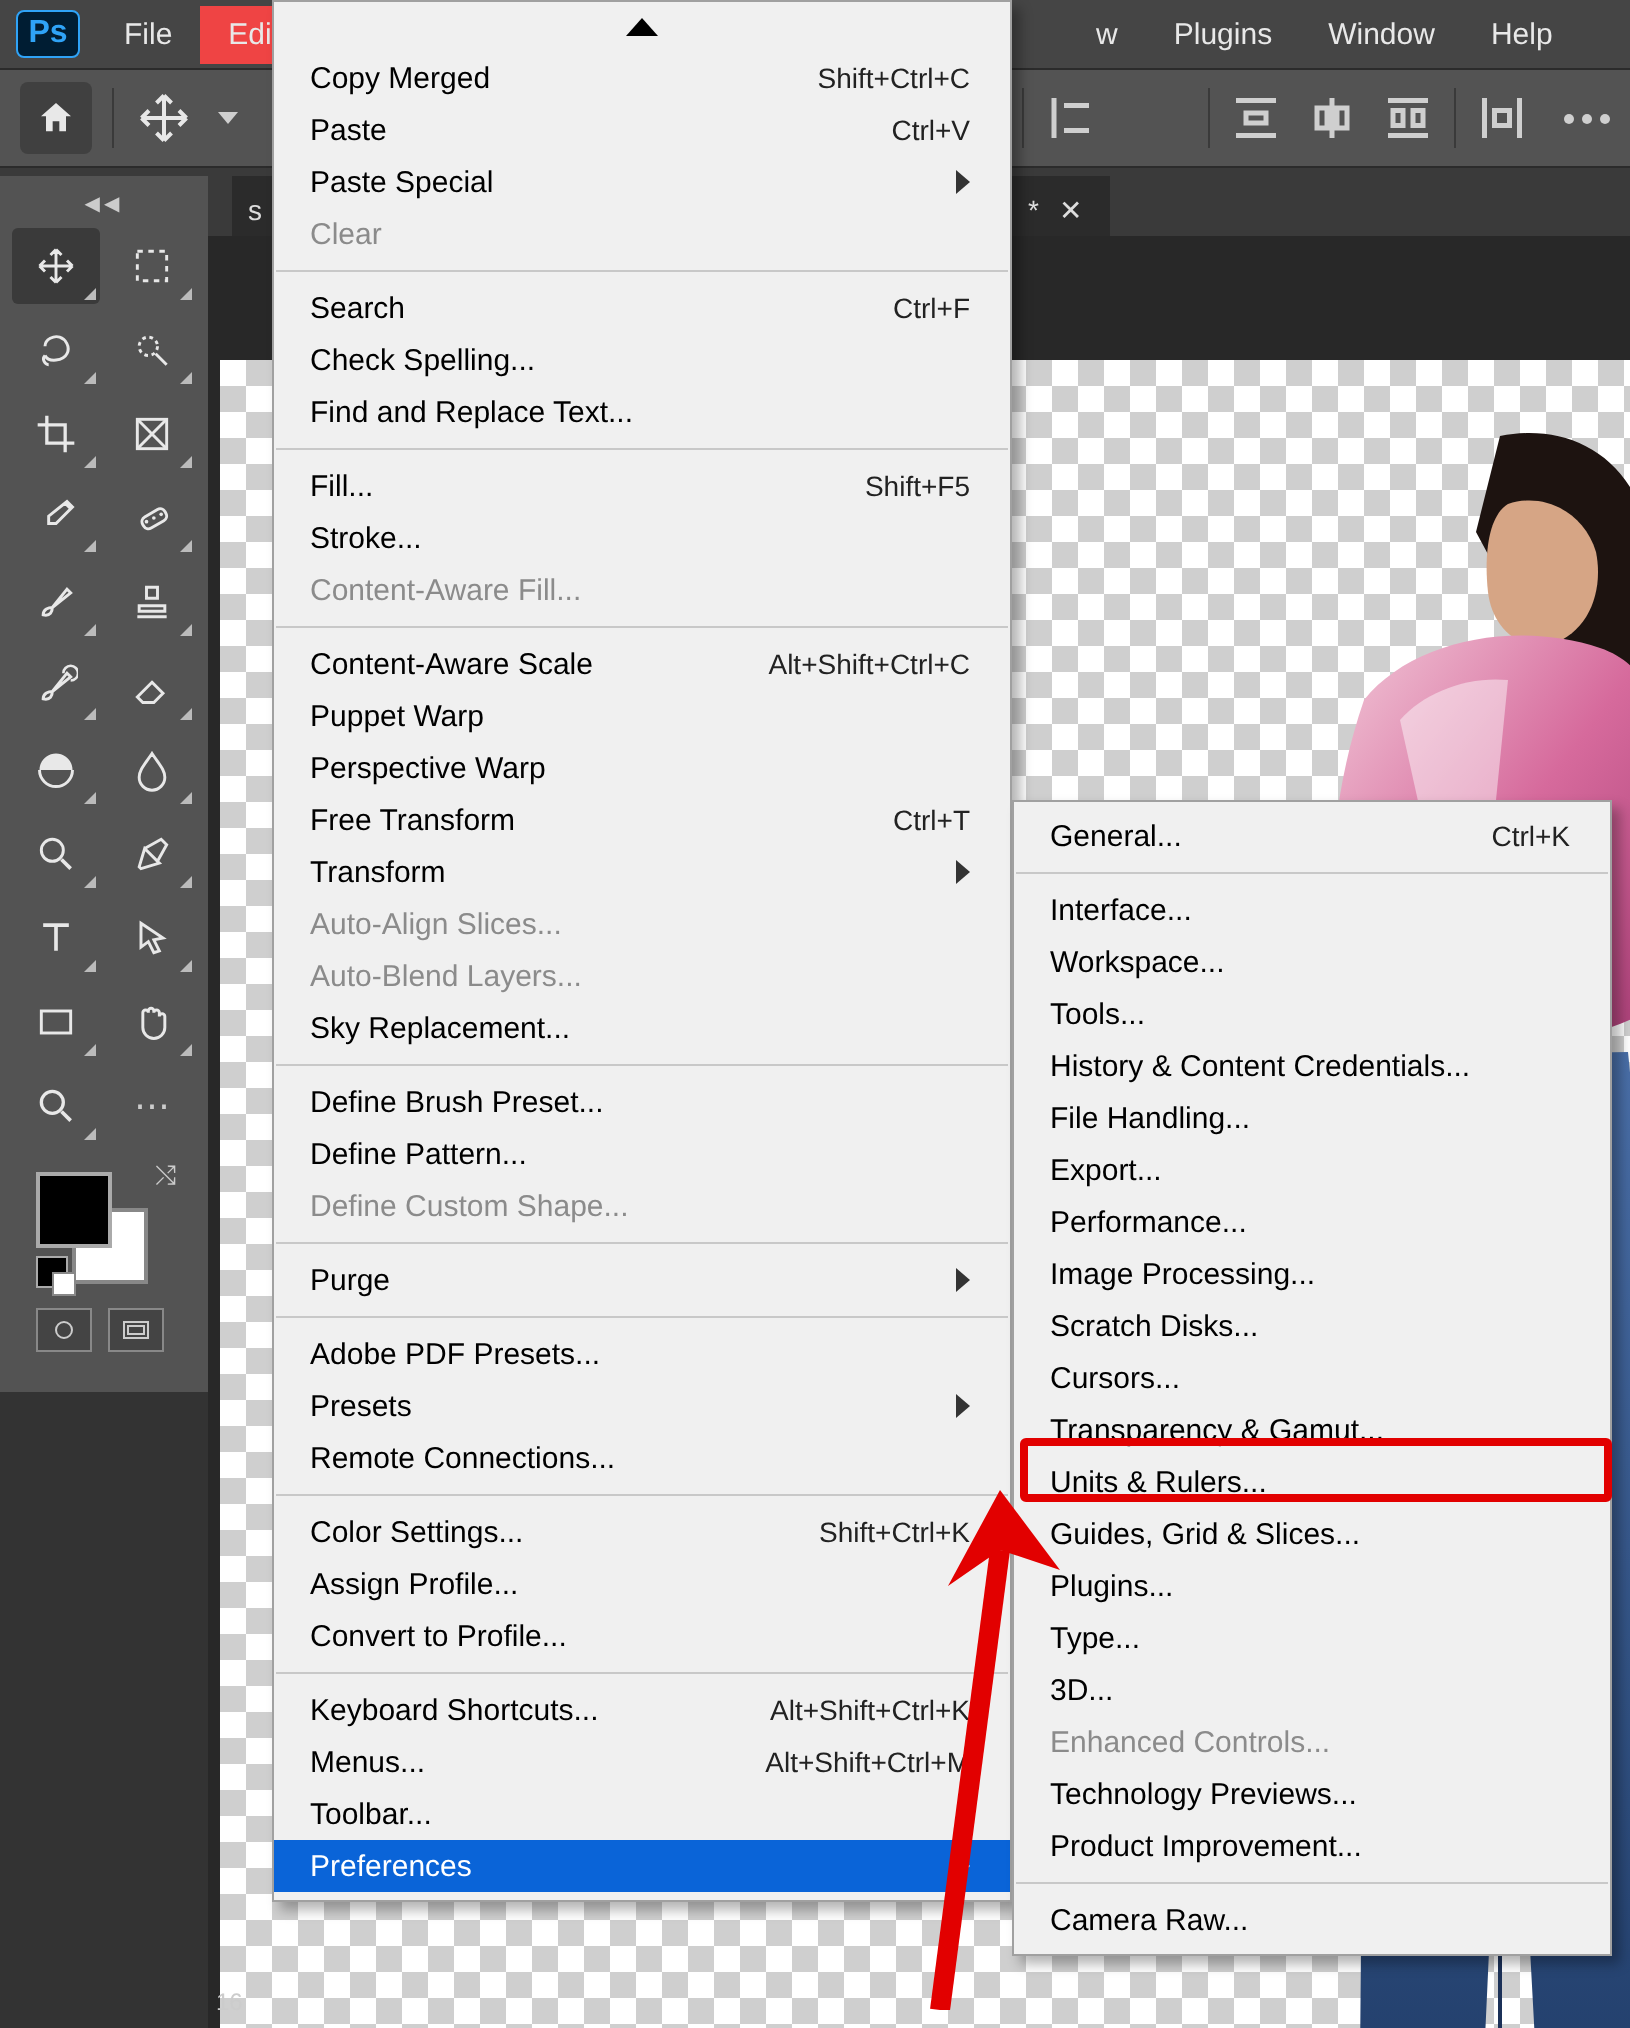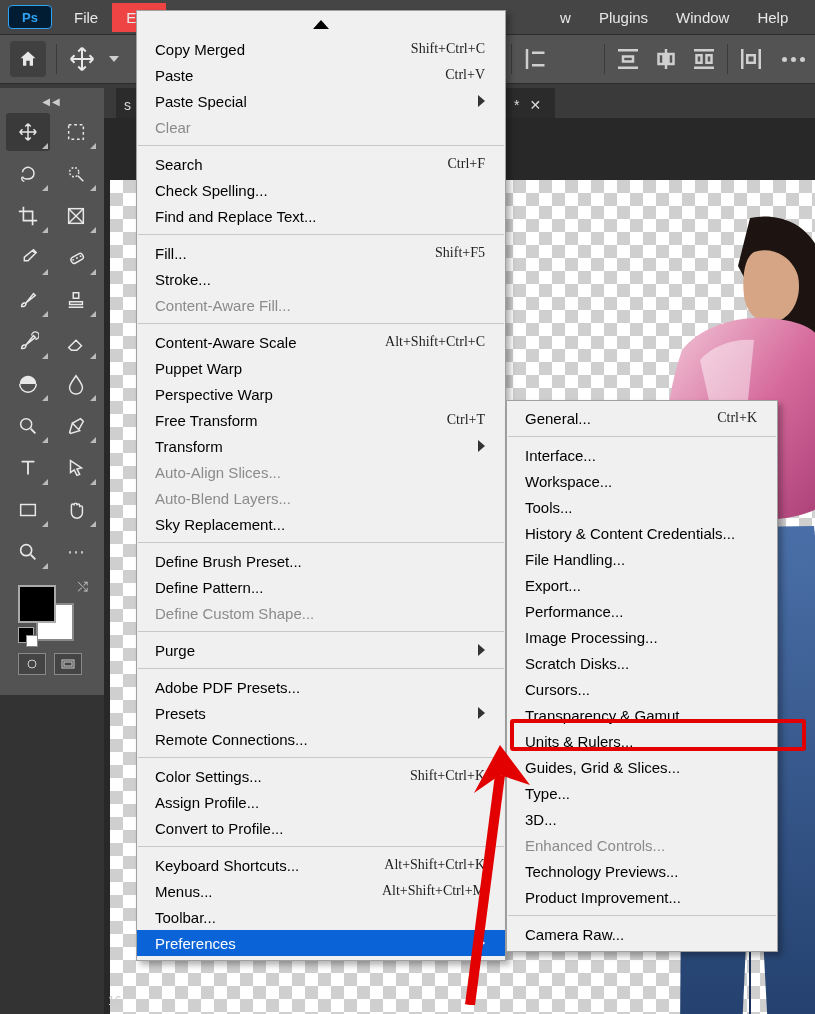--- a/index.html
+++ b/index.html
@@ -17,30 +17,30 @@
   
   .menubar {
     display: flex;
     align-items: center;
     height: 34px;
     background: #454545;
     padding: 0 4px;
     gap: 0;
   }
   .ps-badge {
-    width: 44px;
+    width: 32px;
     height: 24px;
     background: #001d33;
     border: 1px solid #2fa3f7;
     border-radius: 4px;
     margin: 0 8px 0 4px;
     display: flex;
     align-items: center;
     justify-content: center;
-    font-size: 13px;
+    font-size: 16px;
     font-weight: bold;
     color: #2fa3f7;
   }
   .menubar-item {
     padding: 6px 14px;
     color: #e8e8e8;
     cursor: default;
     text-align: center;
   }
   .menubar-item.active {
@@ -186,21 +186,21 @@
     white-space: nowrap;
     justify-content: space-between;
     gap: 40px;
   }
   .menu-item.disabled { color:#8b8b8b; }
   .menu-item.highlight {
     background: #0a64d8;
     color: #fff;
   }
   .menu-sep { height:1px; background:#c8c8c8; margin:5px 1px; }
-  .shortcut-col { color:#222; font-size:14px;font-family:Liberation Serif, serif; }
+  .shortcut-col { color:#222; font-size:14px; }
   .submenu-arrow {
     width: 0; height: 0;
     border-top: 6px solid transparent;
     border-bottom: 6px solid transparent;
     border-left: 7px solid #333;
     margin-left: -30px;
   }
   .menu-item.highlight .submenu-arrow { border-left-color:#fff; }
   .scroll-up {
     text-align:center; padding:0 0 4px 0;
@@ -500,21 +500,21 @@
       </div>
     <div>
         <svg width="16" height="12">
           <rect x="2" y="2" width="12" height="8" stroke="#ccc" fill="none"></rect>
           <rect x="4" y="4" width="8" height="4" stroke="#ccc" fill="none"></rect>
         </svg>
       </div>
   </div>
 </div>
 
-<div class="menu" style="left:136px; top:10px; width:370px;">
+<div class="menu" style="left:136px; top:0; width:370px;">
   <div class="scroll-up"><span></span></div>
   <div class="menu-item">
       <span>Copy Merged</span>
       <span class="shortcut-col">Shift+Ctrl+C</span>
     </div>
   <div class="menu-item">
       <span>Paste</span>
       <span class="shortcut-col">Ctrl+V</span>
     </div>
   <div class="menu-item">
@@ -640,21 +640,21 @@
   <div class="menu-item">
       <span>Toolbar...</span>
       <span></span>
     </div>
   <div class="menu-item highlight">
       <span>Preferences</span>
       <span class="submenu-arrow"></span>
     </div>
 </div>
 
-<div class="menu" style="left:506px; top:400px; width:272px;">
+<div class="menu" style="left:506px; top:400px; width:300px;">
   <div class="menu-item">
       <span>General...</span>
       <span class="shortcut-col">Ctrl+K</span>
     </div>
   <div class="menu-sep"></div>
   <div class="menu-item">
       <span>Interface...</span>
       <span></span>
     </div>
   <div class="menu-item">
@@ -696,20 +696,24 @@
   <div class="menu-item">
       <span>Transparency &amp; Gamut...</span>
       <span></span>
     </div>
   <div class="menu-item">
       <span>Units &amp; Rulers...</span>
       <span></span>
     </div>
   <div class="menu-item">
       <span>Guides, Grid &amp; Slices...</span>
+      <span></span>
+    </div>
+  <div class="menu-item">
+      <span>Plugins...</span>
       <span></span>
     </div>
   <div class="menu-item">
       <span>Type...</span>
       <span></span>
     </div>
   <div class="menu-item">
       <span>3D...</span>
       <span></span>
     </div>

